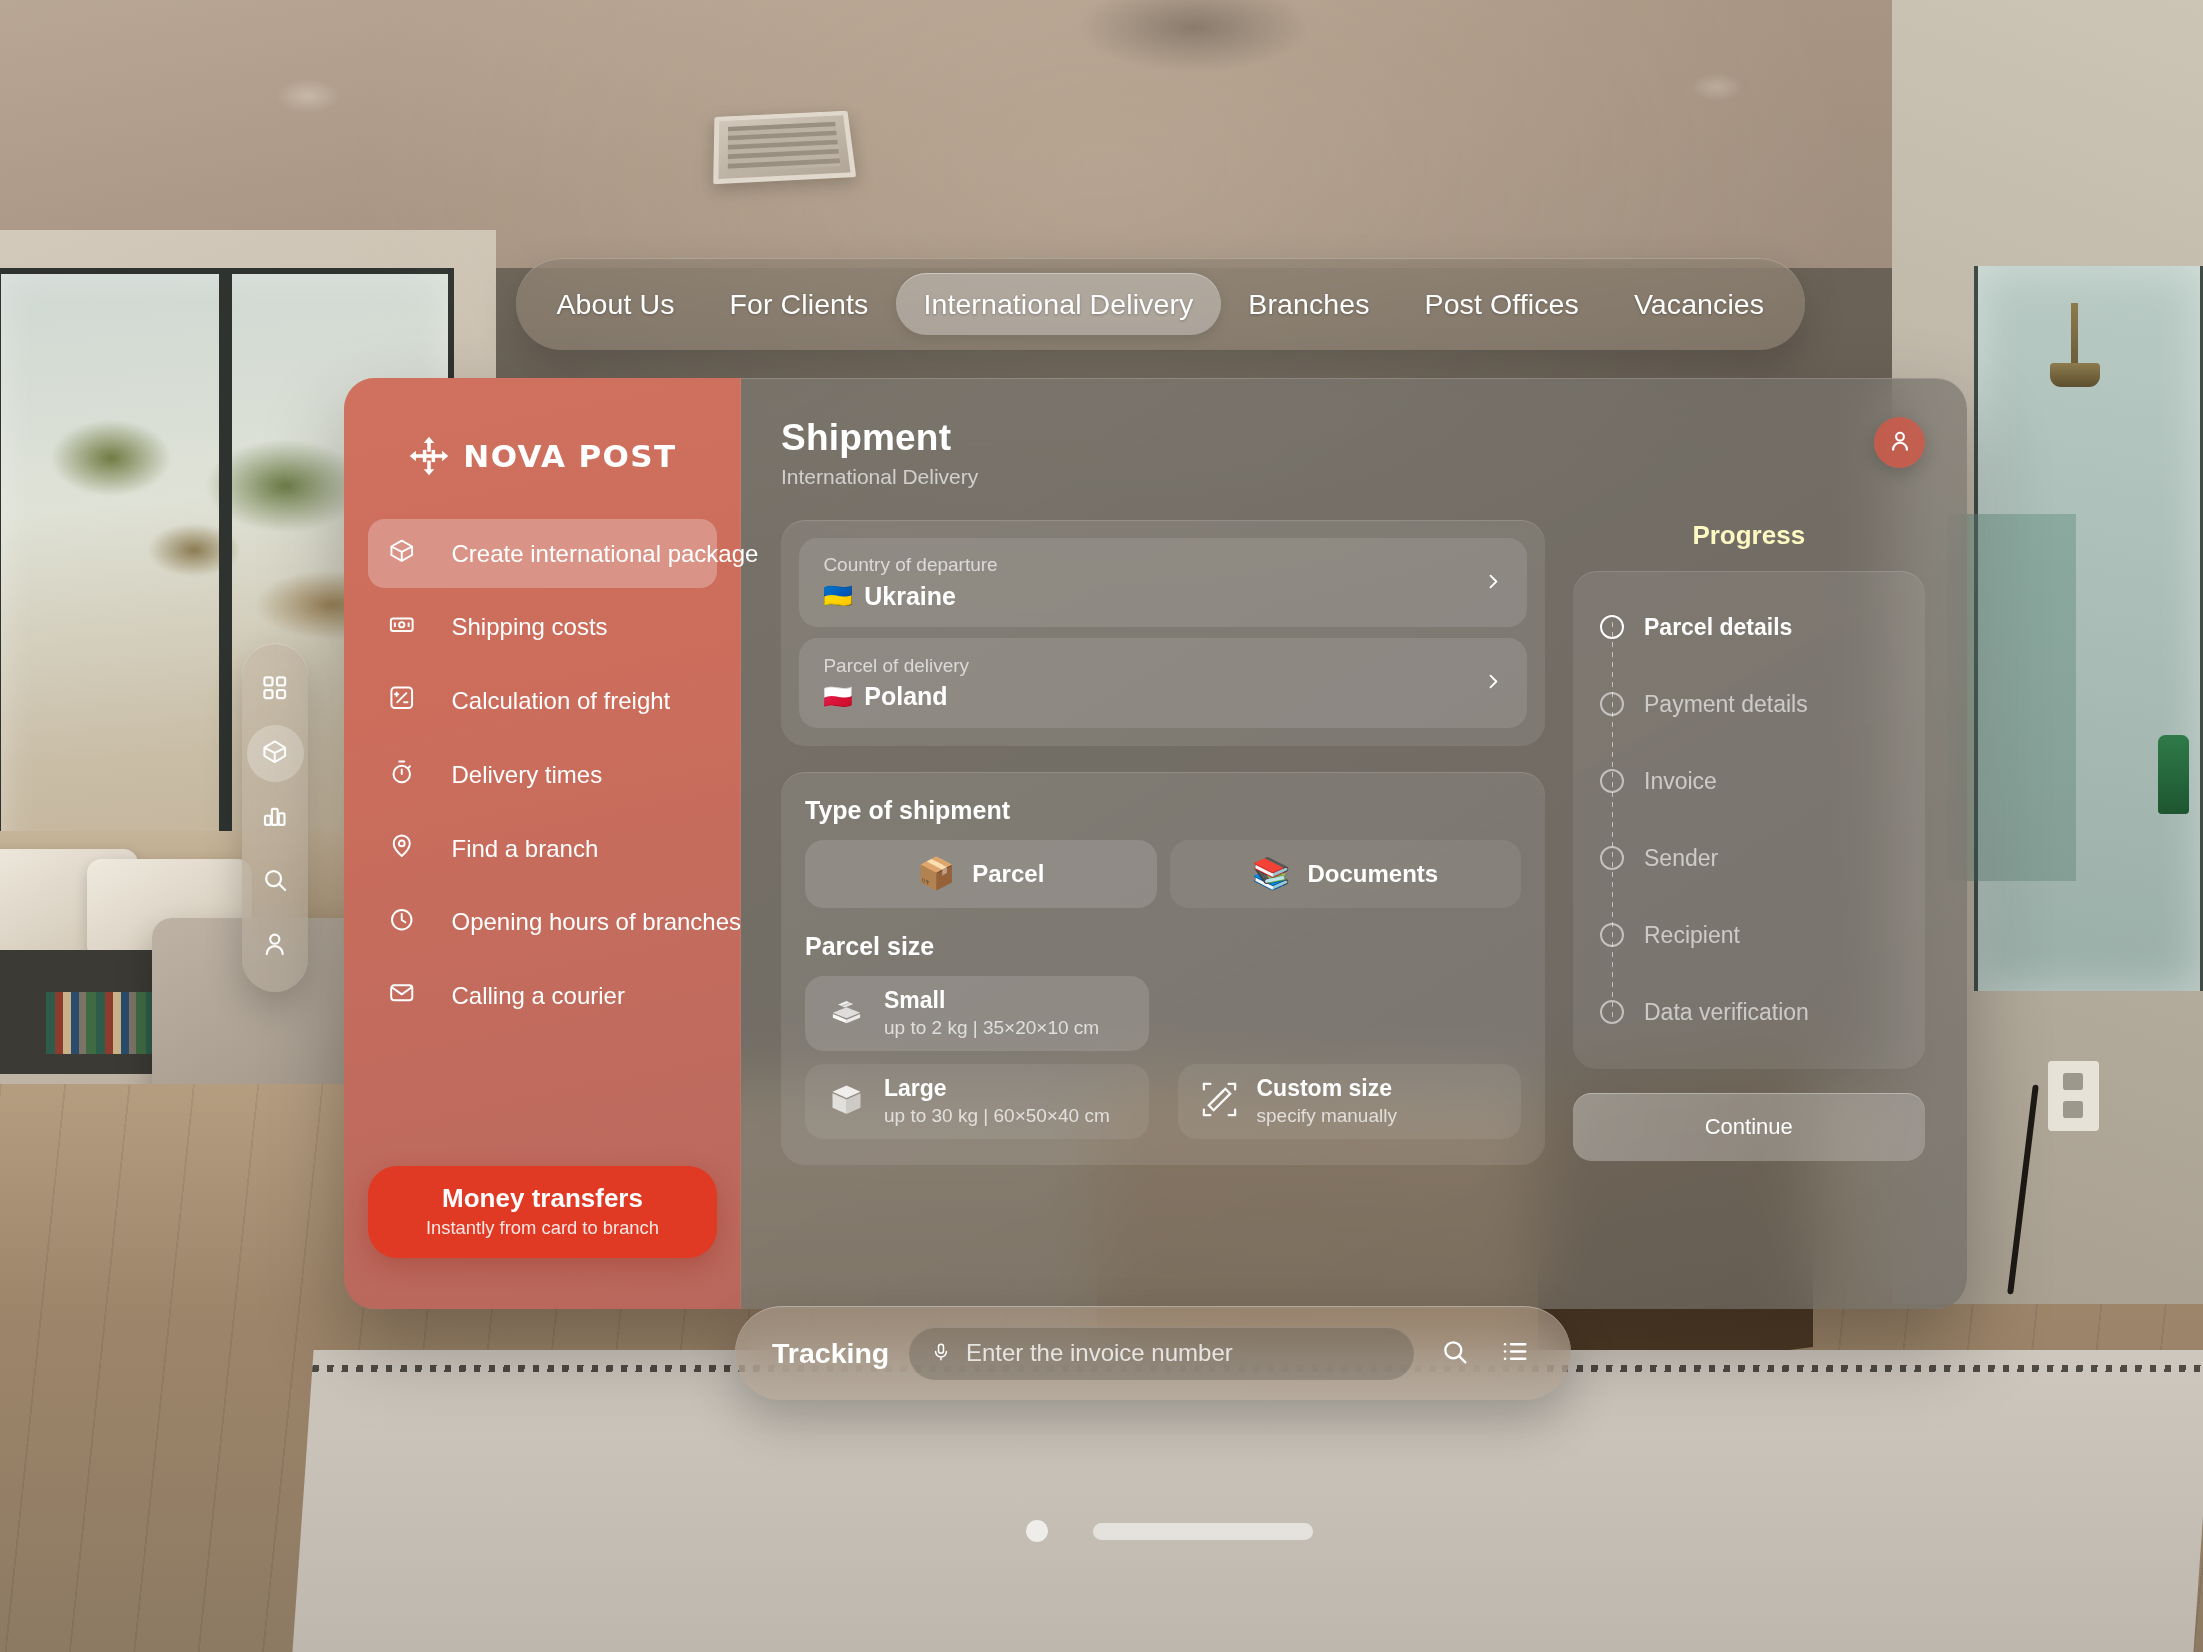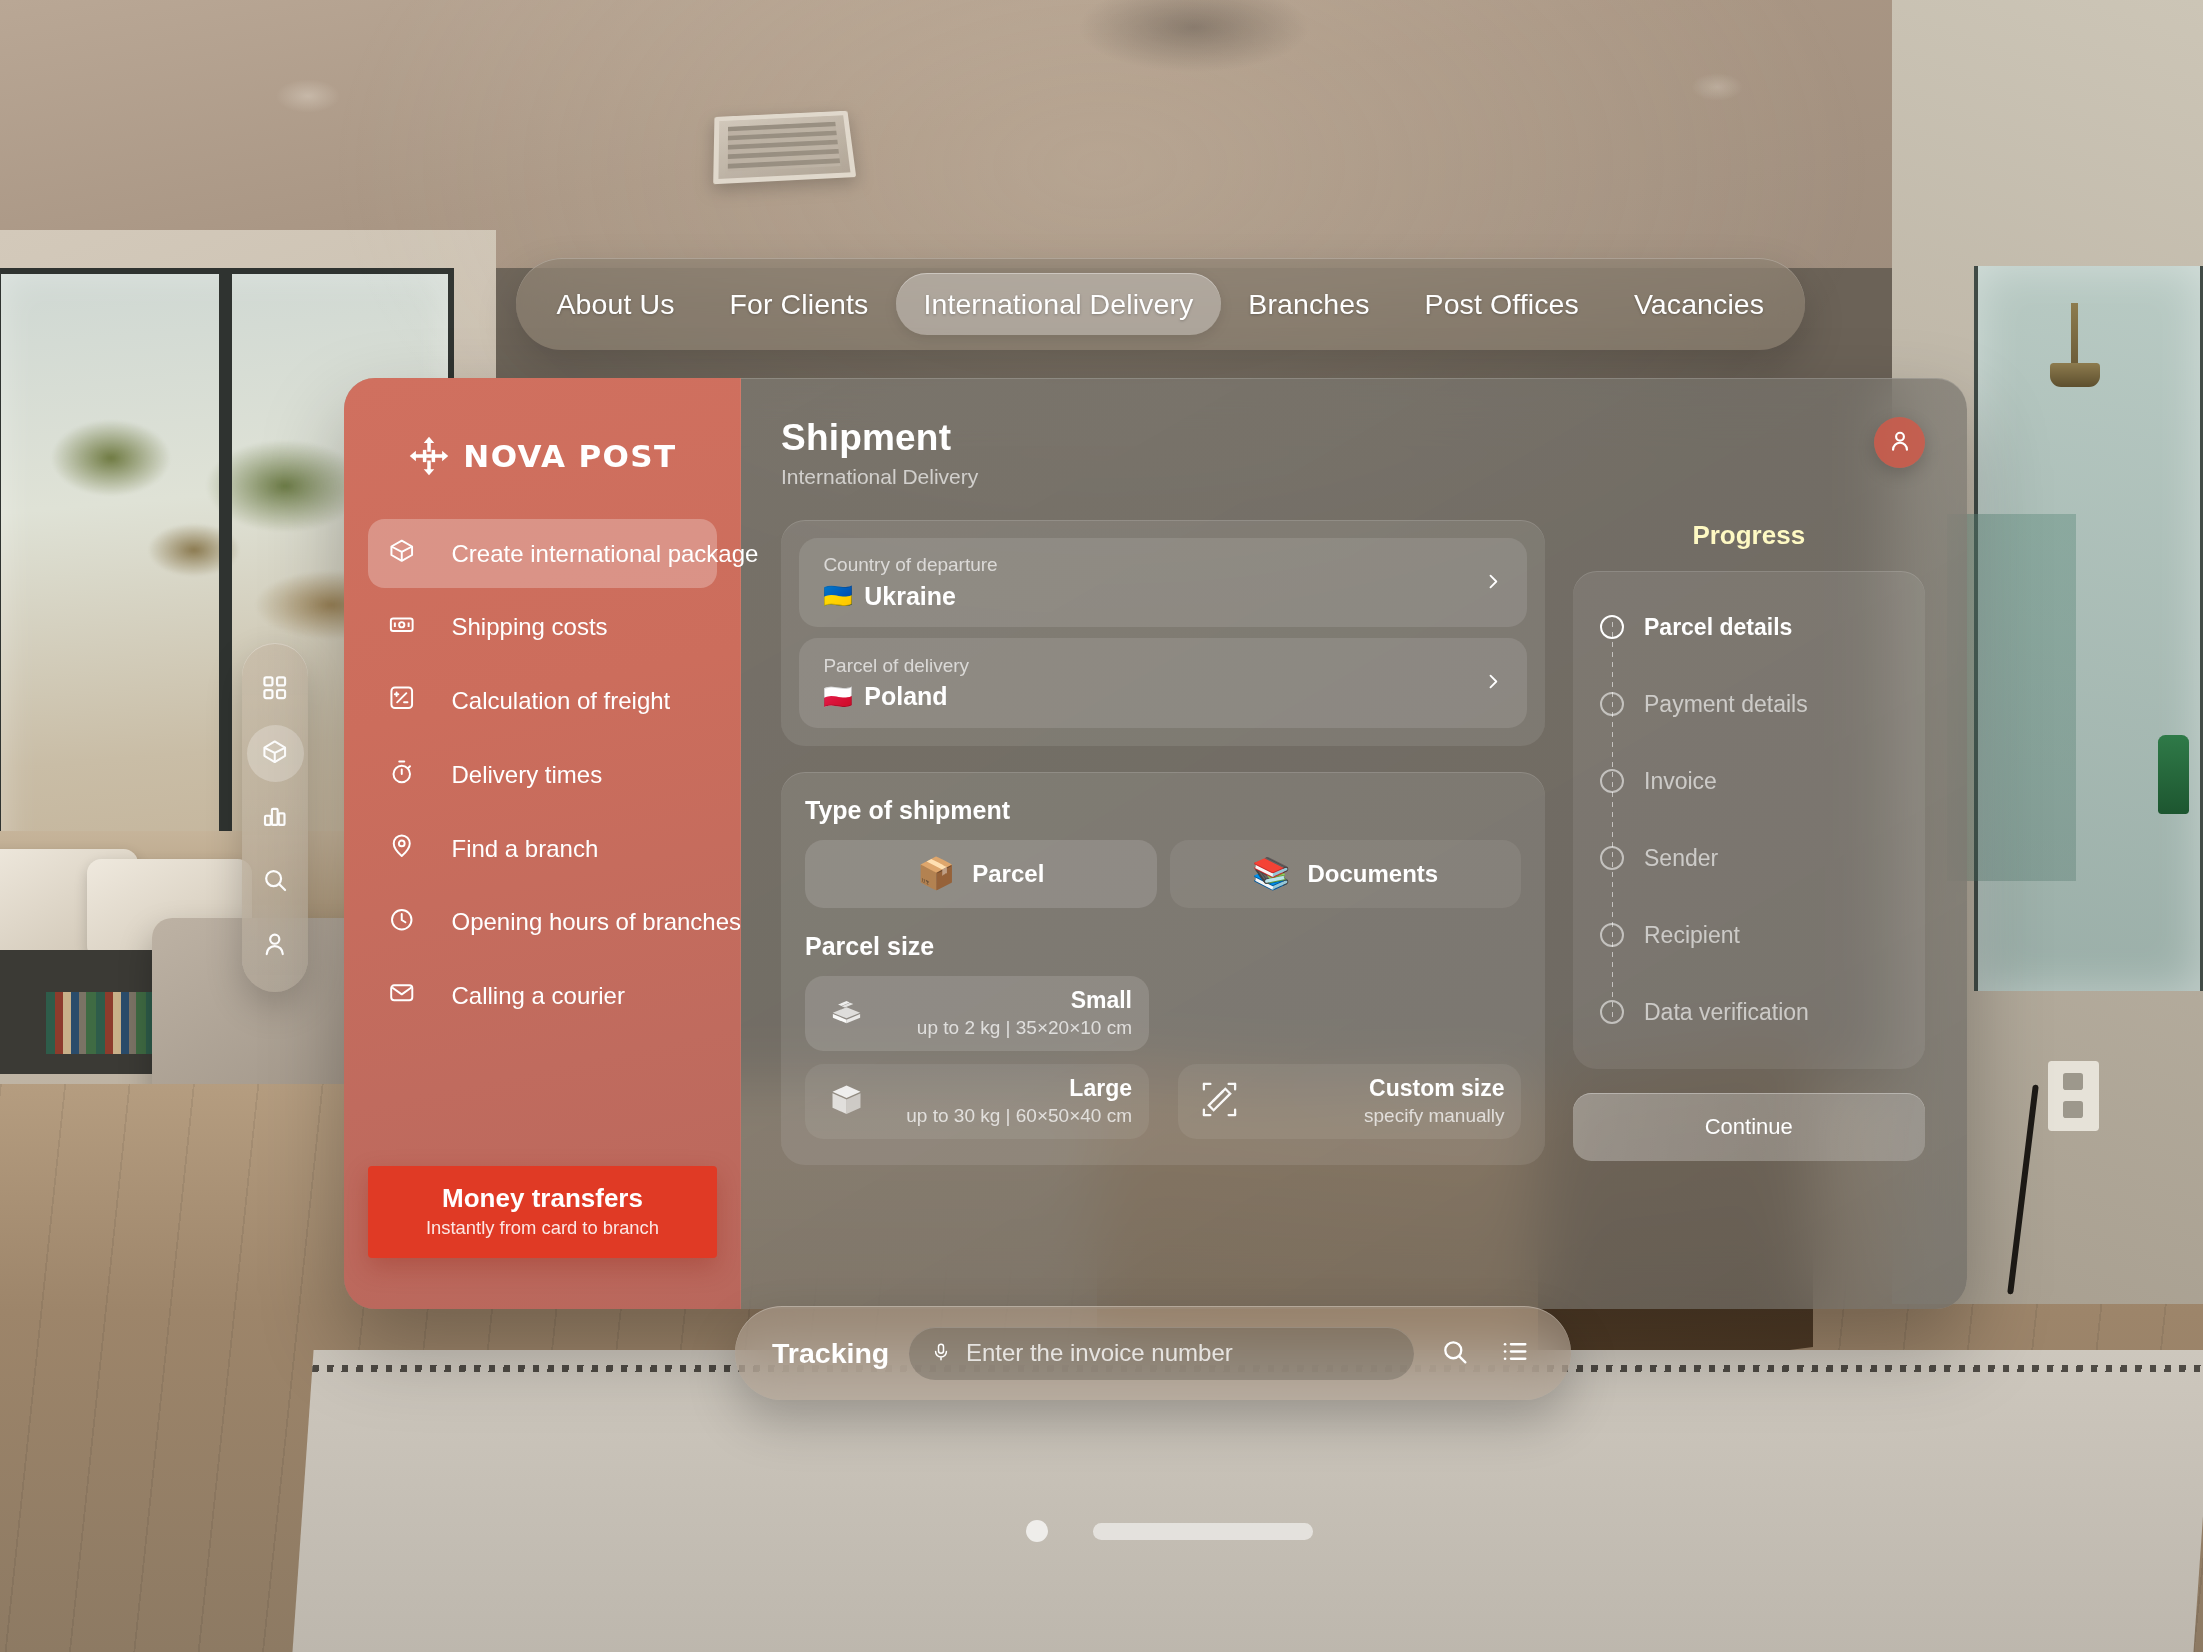--- a/index.html
+++ b/index.html
@@ -220,21 +220,21 @@
   .navrow {
     display:flex; align-items:center; gap: 36px;
     padding: 17.4px 20px; border-radius: 16.5px; color:#fff;
   }
   .navrow.sel { background: rgba(255,255,255,.26); }
   .navrow svg { width: 27.5px; height: 27.5px; flex: 0 0 27.5px; }
   .navrow span { font-size: 24px; font-weight: 500; white-space:nowrap; }
 
   .money {
     position:absolute; left: 24px; right: 24px; top: 788px;
-    background:#e03a25; border-radius: 4px; padding: 16.5px 9.2px 18.4px;
+    background:#e03a25; border-radius: 29px; padding: 16.5px 9.2px 18.4px;
     text-align:center; box-shadow: 0 9.2px 24px rgba(140,30,15,.28);
   }
   .money .t { color:#fff; font-size: 26px; font-weight: 700; }
   .money .s { color: rgba(255,255,255,.88); font-size: 18.4px; margin-top: 3.7px; }
 
   
   .content { position:relative; flex:1; padding: 39px 42px 0 40px; z-index:2; }
   .hdr { display:flex; align-items:flex-start; justify-content:space-between; }
   .hdr h1 { color:#fff; font-size: 37px; font-weight: 600; letter-spacing:0.2px;}
   .hdr .sub { color: rgba(255,255,255,.66); font-size: 21px; margin-top: 5.5px; }
@@ -283,21 +283,21 @@
   .sizecard {
     position:relative; background: rgba(255,255,255,.13); border-radius: 18.4px;
     padding: 14.7px 16.5px 14.7px 79px; height: 75px;
     display:flex; flex-direction:column; justify-content:center;
   }
   .sizecard.dim { background: rgba(255,255,255,.07); }
   .sizecard .sicon { position:absolute; left: 22px; top: 50%; transform: translateY(-50%); }
   .sizecard .sicon svg { width: 39px; height: 39px; }
   .sizecard .t { color:#fff; font-size: 23px; font-weight: 700; }
   .sizecard .d { color: rgba(255,255,255,.72); font-size: 19px; margin-top: 2.8px; }
-  .sizegrid { display:grid; grid-template-columns: 1fr 1fr; gap: 29px; text-align: right; }
+  .sizegrid { display:grid; grid-template-columns: 1fr 1fr; gap: 29px; }
   .sizegrid + .sizegrid { margin-top: 13px; }
 
   
   .progtitle { color:#fef9c3; font-size: 26px; font-weight: 700; text-align:center; margin-bottom: 20px; }
   .progbox {
     border-radius: 24px; background: rgba(255,255,255,.08);
     box-shadow: inset 0 0.9px 0 rgba(255,255,255,.13);
     padding: 31px 27.5px 31px 27.5px; position:relative;
   }
   .step { display:flex; align-items:center; gap: 20px; position:relative; height: 51px; }

